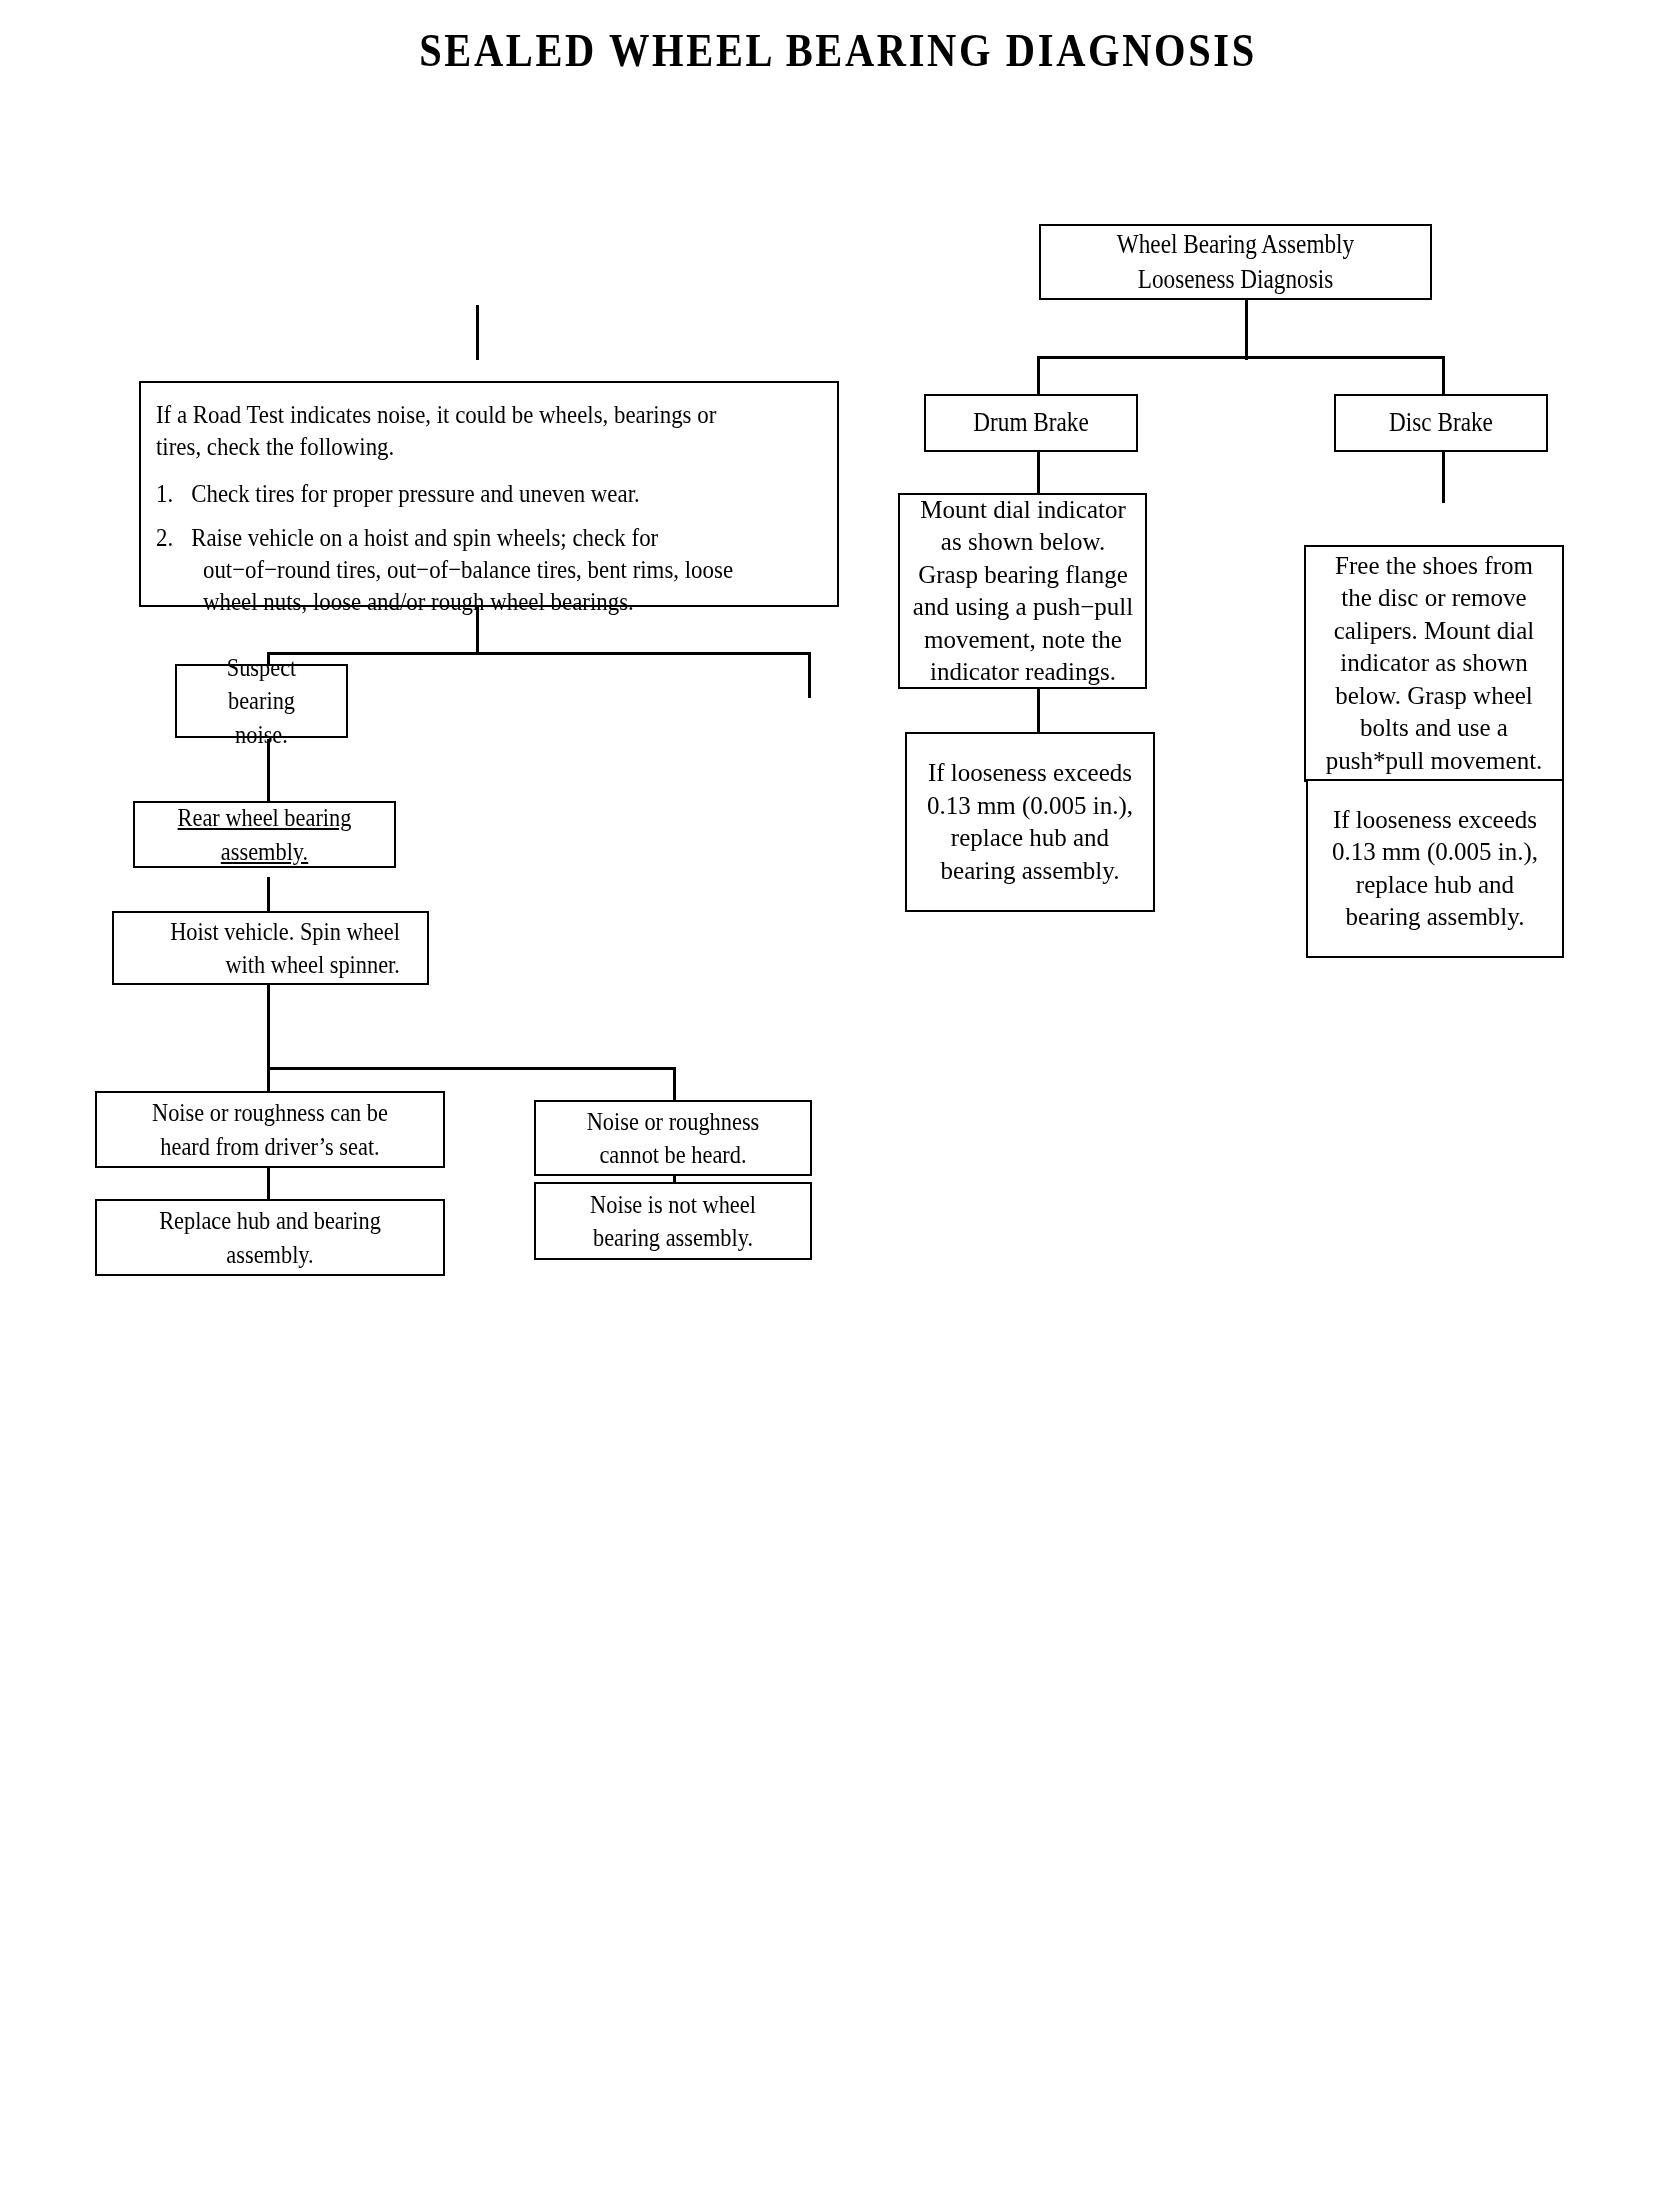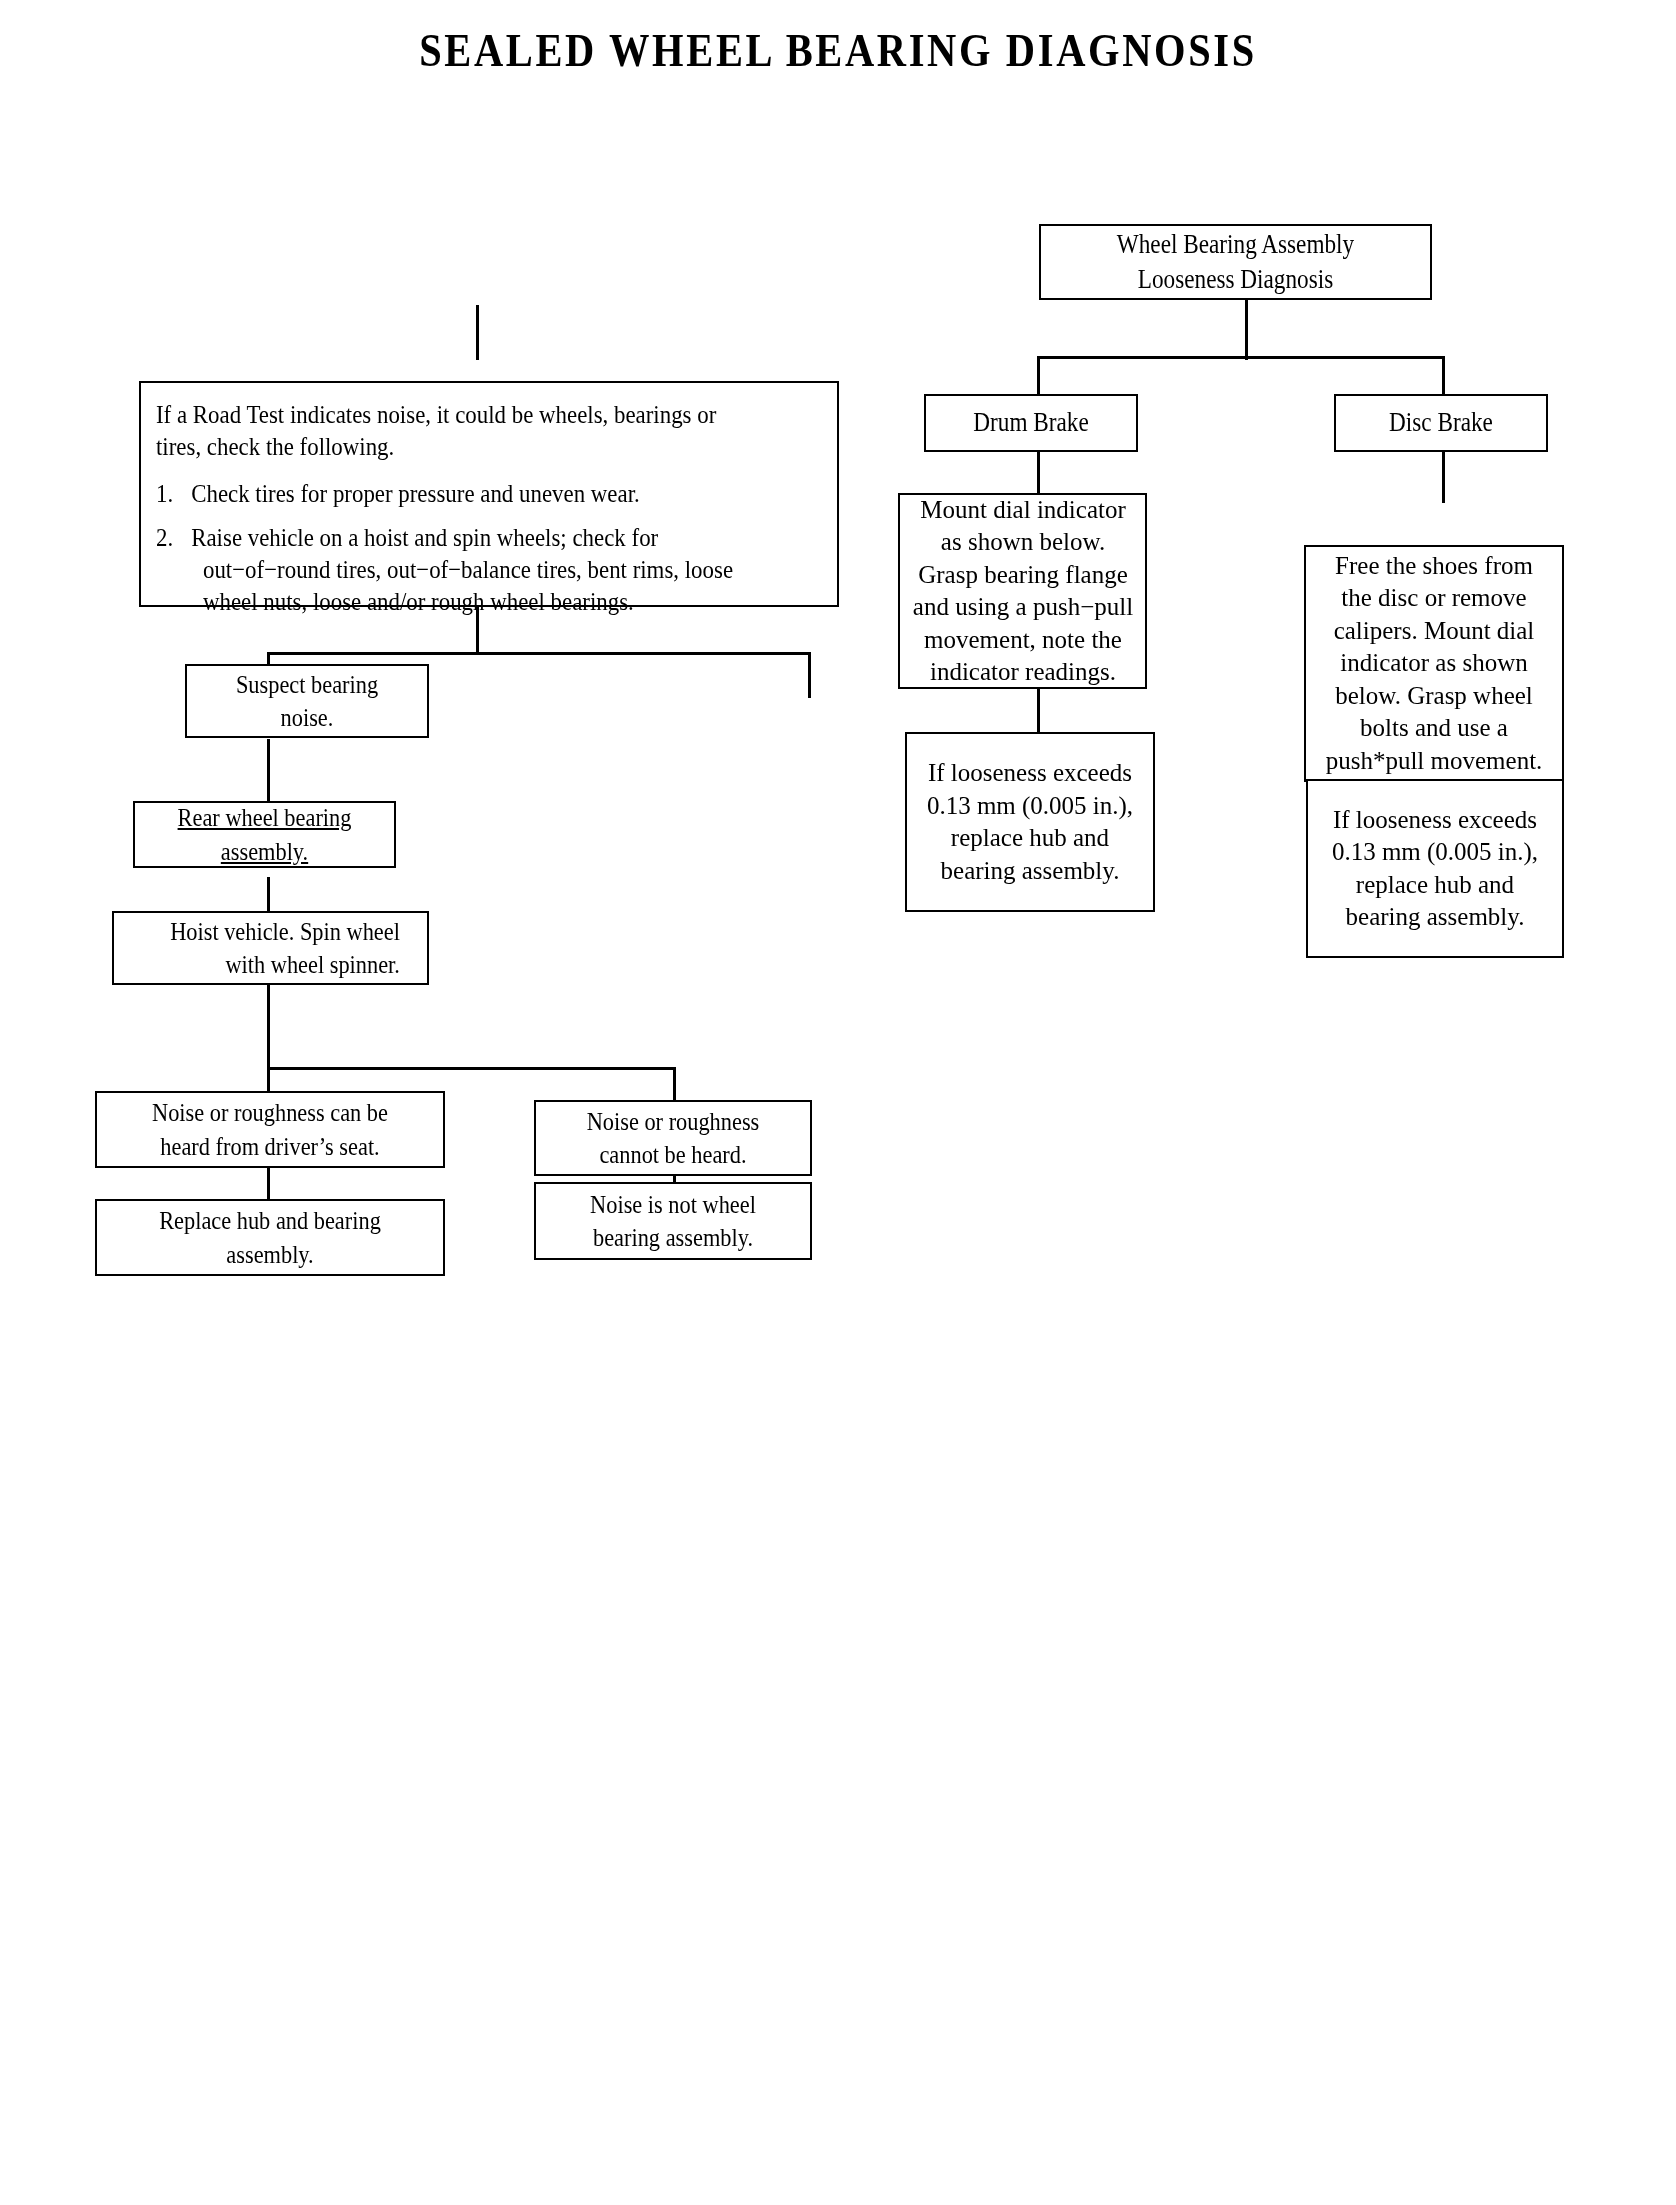--- a/index.html
+++ b/index.html
@@ -119,21 +119,21 @@
         </span>
       </div>
     </div>
   </div>
 
   <div class="vl" style="left:476px; top:586px; height:67px;"></div>
   <div class="hl" style="left:267px; top:652px; width:544px;"></div>
   <div class="vl" style="left:267px; top:652px; height:46px;"></div>
   <div class="vl" style="left:808px; top:652px; height:46px;"></div>
 
-  <div class="box cond f42" style="left:185px; top:664px; width:244px; height:74px;">
+  <div class="box cond f42" style="left:175px; top:664px; width:173px; height:74px;">
     <span class="txt">Suspect bearing
 noise.</span>
   </div>
 
 
   <div class="vl" style="left:267px; top:739px; height:66px;"></div>
 
   <div class="box cond f42" style="left:133px; top:801px; width:263px; height:67px;text-decoration:underline;">
     <span class="txt">Rear wheel bearing
 assembly.</span>

